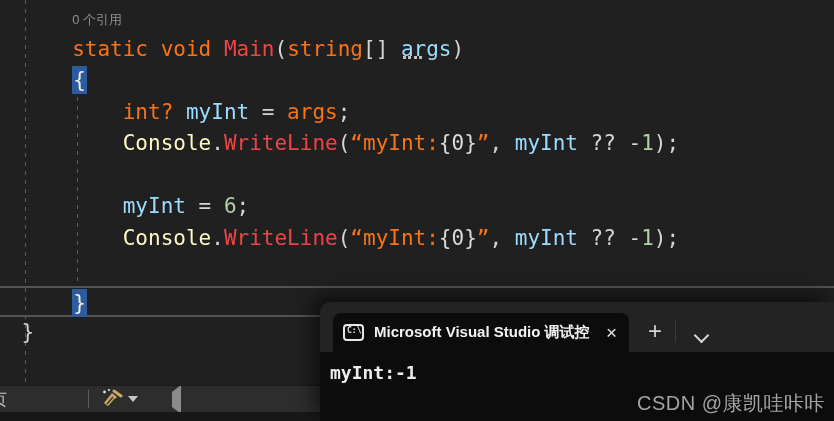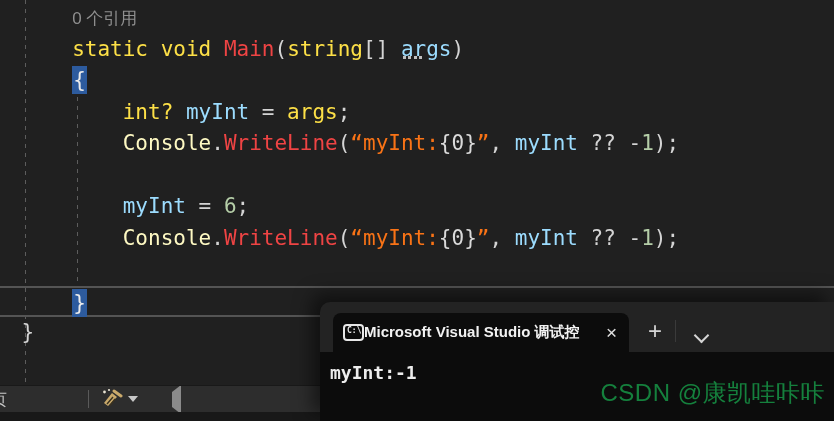--- a/index.html
+++ b/index.html
@@ -12,29 +12,29 @@
   .editor{position:absolute;left:0;top:0;width:834px;height:385px;background:#202020;overflow:hidden;}
   .indent-guide{position:absolute;width:1px;z-index:1;
     background:repeating-linear-gradient(to bottom,#5d5d5d 0 4px,transparent 4px 9px);}
   .guide-1{left:25px;top:0;height:383px;}
   .guide-2{left:77px;top:97px;height:188px;}
   .code{position:absolute;left:-29px;top:2px;width:900px;z-index:2;
     font-family:"DejaVu Sans Mono","Liberation Mono",monospace;
     font-size:21px;color:#D4D4D4;}
   .code-line{height:31.5px;line-height:31.5px;white-space:pre;box-sizing:border-box;}
   .code-line.current{border-top:2px solid #545454;border-bottom:2px solid #545454;}
-  .tok-kw{color:#fde047}
+  .tok-kw{color:#f97316}
   .tok-type{color:#fef9c3}
   .tok-method{color:#ef4444}
   .tok-var{color:#9CDCFE}
   .tok-str{color:#f97316}
   .tok-num{color:#B5CEA8}
   .tok-pun{color:#D4D4D4}
   .tok-fmt{color:#DADADA}
-  .tok-lens{color:#8F8F8F;font-size:17px;font-family:"Liberation Sans",sans-serif;}
+  .tok-lens{color:#8F8F8F;font-size:13px;font-family:"Liberation Sans",sans-serif;}
   .brace-sel{background:#2D5B9E;color:#ECECEC;padding:2px 1px;}
   .hint-dots{position:relative;margin-top:44px;}
   .hint-dots::after{content:"";position:absolute;left:2px;bottom:2px;width:19px;
     border-bottom:3px dotted #C0C0C0;}
   
   .bottom-bar{position:absolute;left:0;top:385px;width:834px;height:27px;background:#2D2D2D;
     border-top:1px solid #191919;box-sizing:border-box;overflow:hidden;z-index:3;}
   .bar-partial-label{position:absolute;left:-9px;top:4px;font-size:16px;color:#C8C8C8;}
   .bar-sep{position:absolute;left:88px;top:4px;width:1px;height:18px;background:#5A5A5A;}
   .broom-btn{position:absolute;left:101px;top:2px;width:38px;height:22px;background:none;border:none;
@@ -49,35 +49,35 @@
   .terminal{position:absolute;left:320px;top:302px;width:514px;height:119px;z-index:10;
     background:#232323;border-top-left-radius:10px;
     box-shadow:-8px -8px 18px rgba(0,0,0,.5);}
   .term-tabbar{position:relative;height:50px;}
   .term-tab{position:absolute;left:13px;top:11px;width:296px;height:39px;background:#0C0C0C;
     border-radius:8px 8px 0 0;display:flex;align-items:center;padding:0 8px 0 10px;
     box-sizing:border-box;cursor:pointer;}
   .cmd-icon{flex:0 0 auto;width:21px;height:17px;border:2px solid #E8E8E8;border-radius:4px;
     color:#E8E8E8;font-size:8px;line-height:8px;font-weight:bold;padding:1px 0 0 2px;
     box-sizing:border-box;font-family:"DejaVu Sans Mono",monospace;}
-  .term-title{flex:1 1 auto;color:#F2F2F2;font-size:15px;font-weight:bold;
+  .term-title{flex:1 1 auto;margin-left:10px;color:#F2F2F2;font-size:15px;font-weight:bold;
     white-space:nowrap;overflow:hidden;}
   .term-close{flex:0 0 auto;background:none;border:none;color:#E0E0E0;font-size:19px;
     line-height:19px;padding:0 4px;cursor:pointer;font-weight:normal;}
   .term-plus{position:absolute;left:320px;top:13px;width:30px;height:32px;background:none;border:none;
     color:#D5D5D5;font-size:24px;font-weight:300;line-height:30px;text-align:center;padding:0;cursor:pointer;}
   .tabbar-sep{position:absolute;left:355px;top:18px;width:1px;height:22px;background:#3A3A3A;}
   .term-chevron{position:absolute;left:365px;top:13px;width:32px;height:32px;background:none;border:none;padding:0;cursor:pointer;}
   .chev{display:block;width:9px;height:9px;border-right:2px solid #D5D5D5;border-bottom:2px solid #D5D5D5;
     transform:rotate(45deg);margin:8px auto 0;}
   .term-body{position:absolute;left:0;top:50px;width:514px;height:69px;background:#0C0C0C;}
   .term-line{margin-left:10px;font-family:"DejaVu Sans Mono","Liberation Mono",monospace;
     font-size:18px;font-weight:bold;color:#EDEDED;line-height:28px;}
   .term-line:first-child{margin-top:7px;}
-  .watermark{position:absolute;right:9px;bottom:12px;color:#15803d;font-size:24px;
+  .watermark{position:absolute;right:9px;bottom:4px;color:#a3a3a3;font-size:20px;
     letter-spacing:.5px;white-space:nowrap;}
 </style>
 </head>
 <body>
 
 <div class="editor">
   <div class="indent-guide guide-1"></div>
   <div class="indent-guide guide-2"></div>
   <div id="code" class="code">
       <div class="code-line"><span class="tok">        </span><span class="tok tok-lens">0 个引用</span></div>

